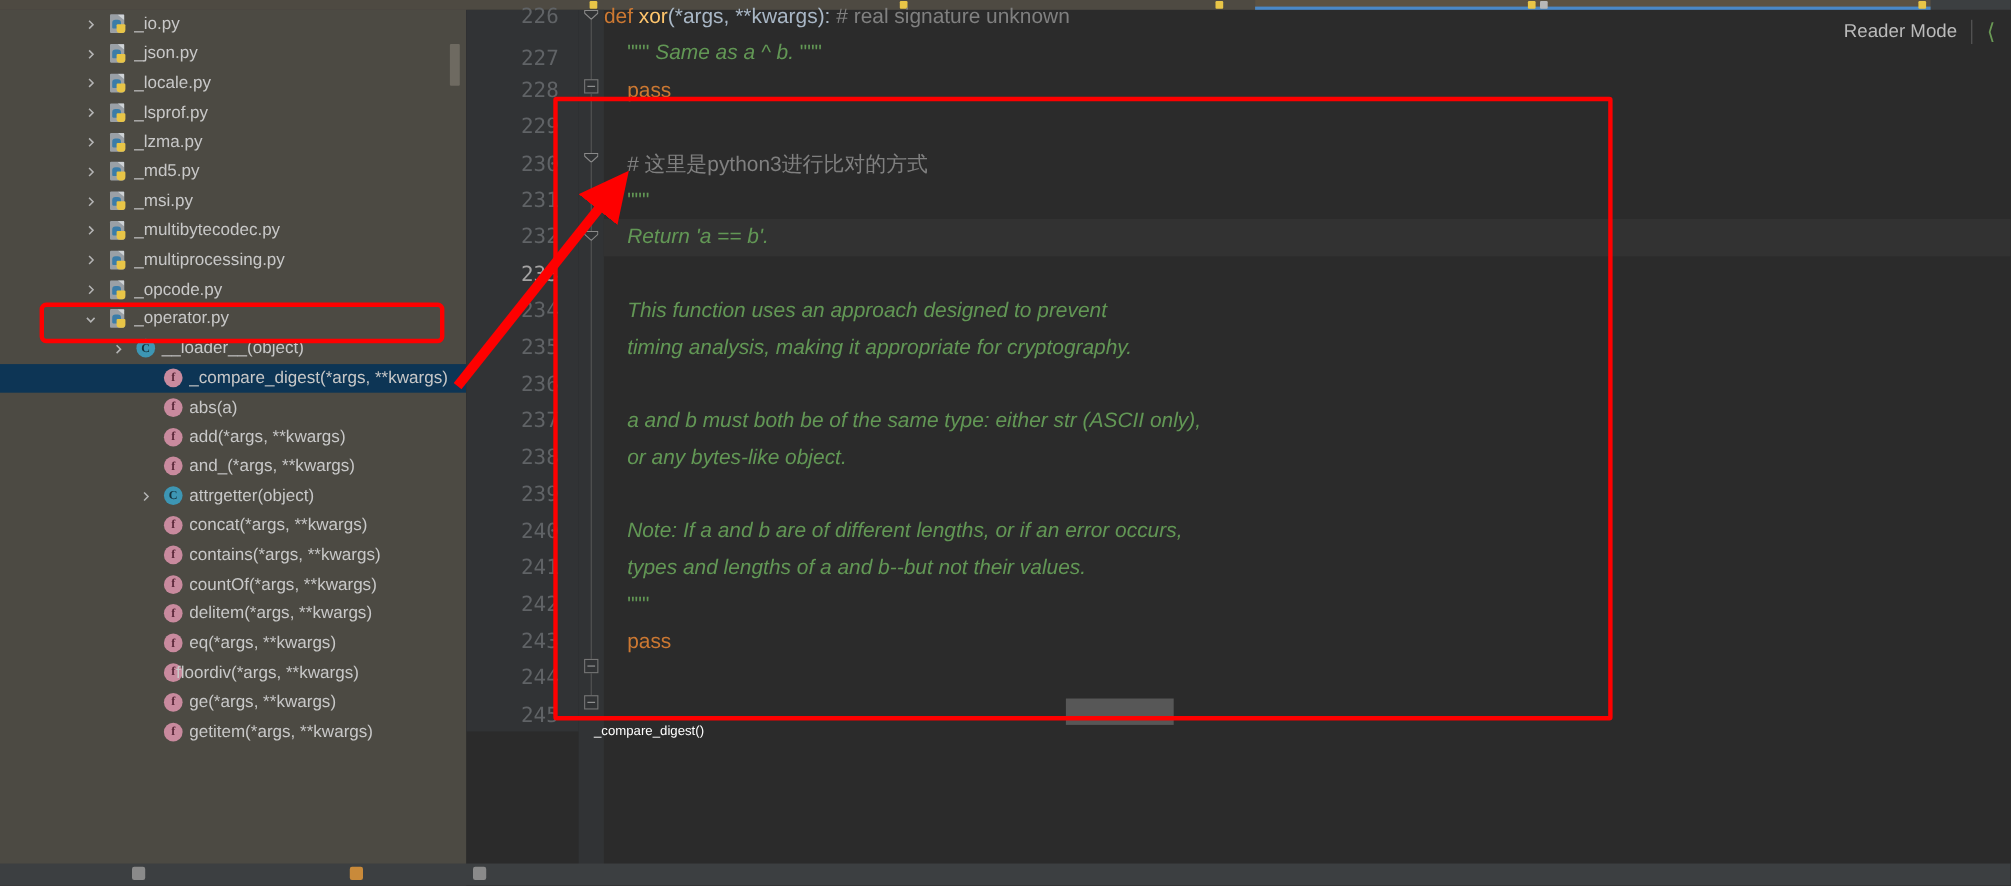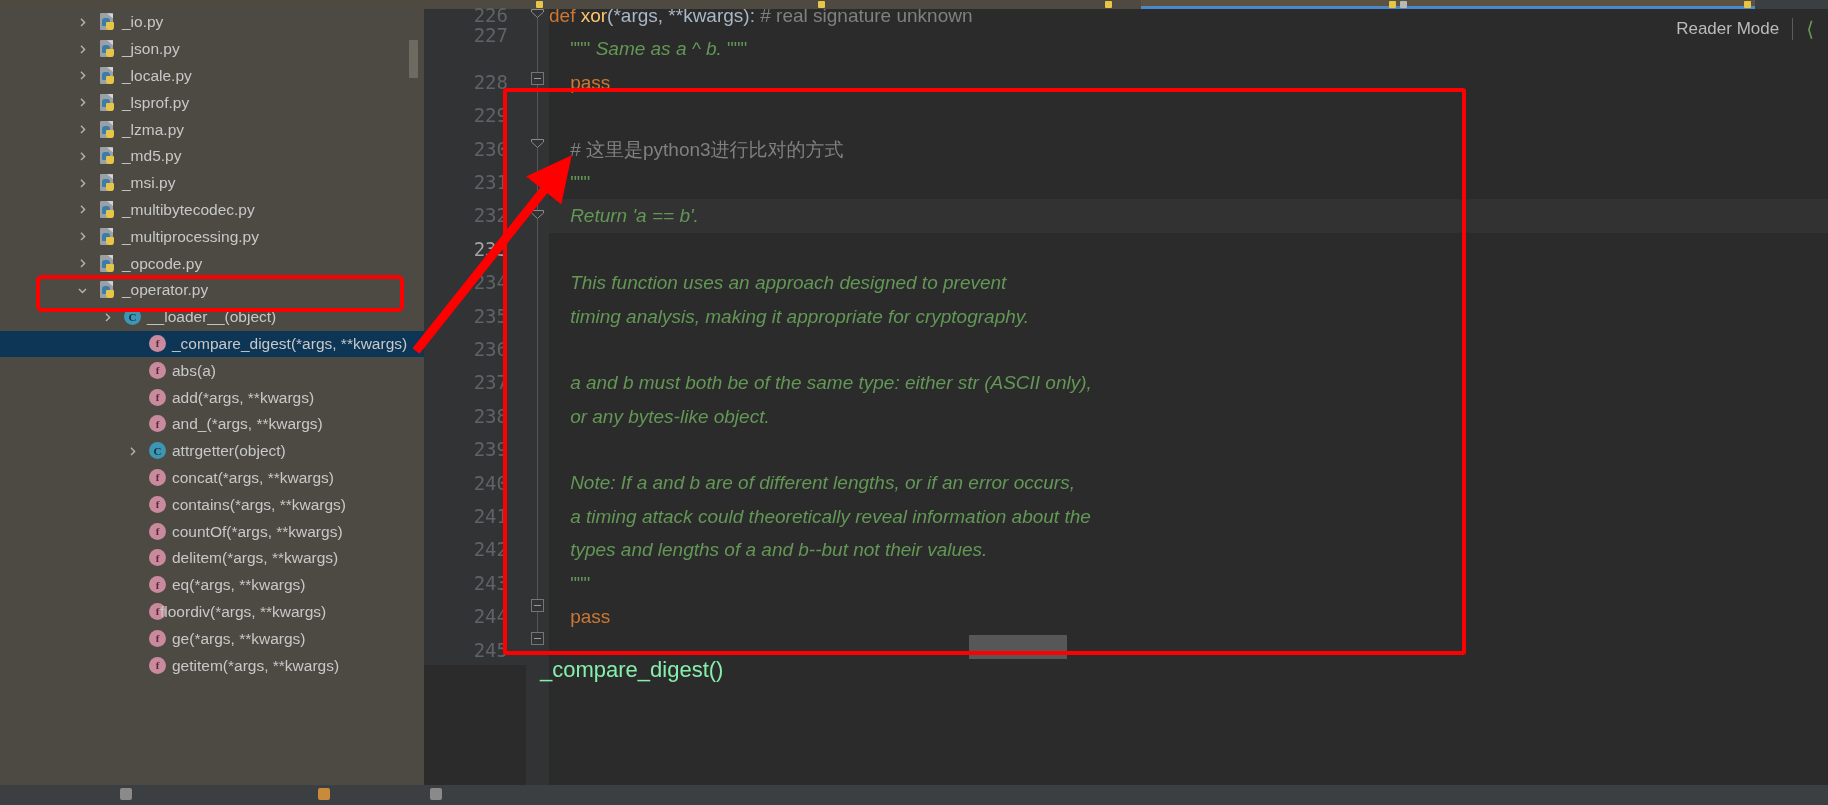--- a/index.html
+++ b/index.html
@@ -153,21 +153,21 @@
     display: flex; align-items: center; justify-content: flex-end;
     padding-right: 14px; gap: 13px;
     color: #bbbbbb; font-size: 17px;
   }
   .reader-sep { width: 1px; height: 22px; background: #5b5b5b; }
   .reader-chev { color: #6a9955; font-size: 20px; line-height: 1; }
 
   
   .breadcrumb {
     position: absolute; left: 540px; top: 657px;
-    color: #86efac; font-size: 22px;
+    color: #ffffff; font-size: 12px;
     font-family: "Liberation Sans", sans-serif;
   }
   .bottom-bar {
     position: absolute; left: 0; bottom: 0; width: 1828px; height: 20px;
     background: #3c3f41;
   }
   .bottom-bar .bl {
     position: absolute; left: 120px; top: 3px; width: 12px; height: 12px;
     background: #8a8a8a; border-radius: 2px;
   }
@@ -412,21 +412,21 @@
         </div>
       </div>
     <div class="sb-scroll-v"></div>
     <div class="sb-scroll-h"></div>
   </div>
 
   <div class="editor">
     <div class="gutter">
       <div id="gutter-host">
           <div class="lineno" style="top: -10px; position: absolute; right: 18px;">226</div>
-          <div class="lineno" style="top: 10px; position: absolute; right: 18px;">227</div>
+          <div class="lineno" style="top: 28px; position: absolute; right: 18px;">227</div>
           <div class="lineno" style="top: 56.8px; position: absolute; right: 18px;">228</div>
           <div class="lineno" style="top: 90.2px; position: absolute; right: 18px;">229</div>
           <div class="lineno" style="top: 123.6px; position: absolute; right: 18px;">230</div>
           <div class="lineno" style="top: 157px; position: absolute; right: 18px;">231</div>
           <div class="lineno" style="top: 190.4px; position: absolute; right: 18px; margin-left: 28px;">232</div>
           <div class="lineno current" style="top: 223.8px; position: absolute; right: 18px;">233</div>
           <div class="lineno" style="top: 257.2px; position: absolute; right: 18px;">234</div>
           <div class="lineno" style="top: 290.6px; position: absolute; right: 18px;">235</div>
           <div class="lineno" style="top: 324px; position: absolute; right: 18px;">236</div>
           <div class="lineno" style="top: 357.4px; position: absolute; right: 18px;">237</div>
@@ -485,21 +485,20 @@
       <div class="line"> </div>
 
       <div class="line">    <span class="doc">a and b must both be of the same type: either str (ASCII only),</span></div>
 
       <div class="line">    <span class="doc">or any bytes-like object.</span></div>
 
       <div class="line"> </div>
 
       <div class="line">    <span class="doc">Note: If a and b are of different lengths, or if an error occurs,</span></div>
 
-      <div class="line">    <span class="doc">a timing attack could theoretically reveal information about the</span></div>
 
       <div class="line">    <span class="doc">types and lengths of a and b--but not their values.</span></div>
 
       <div class="line">    <span class="doc-plain">"""</span></div>
 
       <div class="line">    <span class="kw">pass</span></div>
     </div>
 
     <div class="caret-shade"></div>
   </div>

